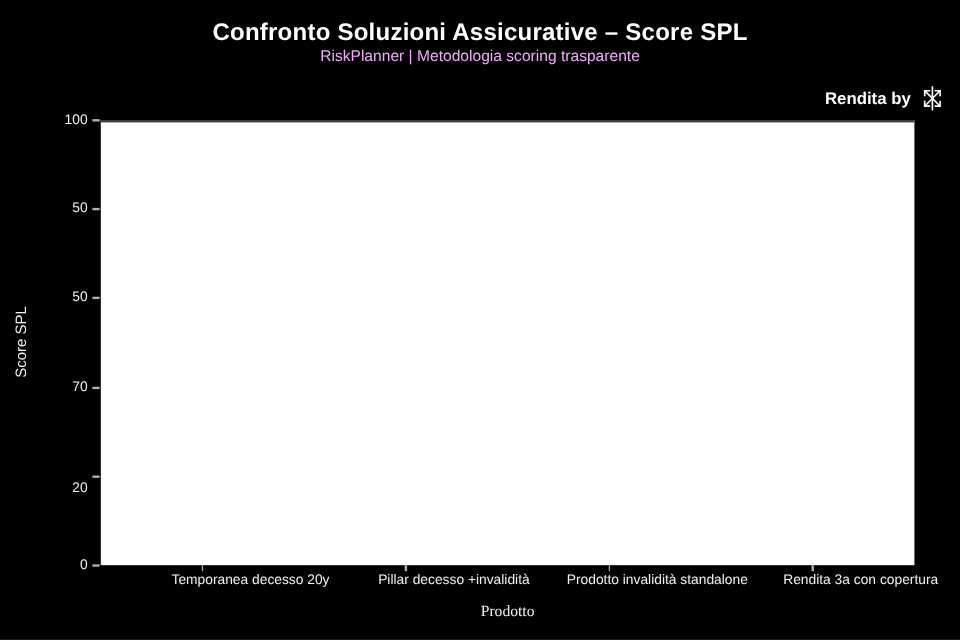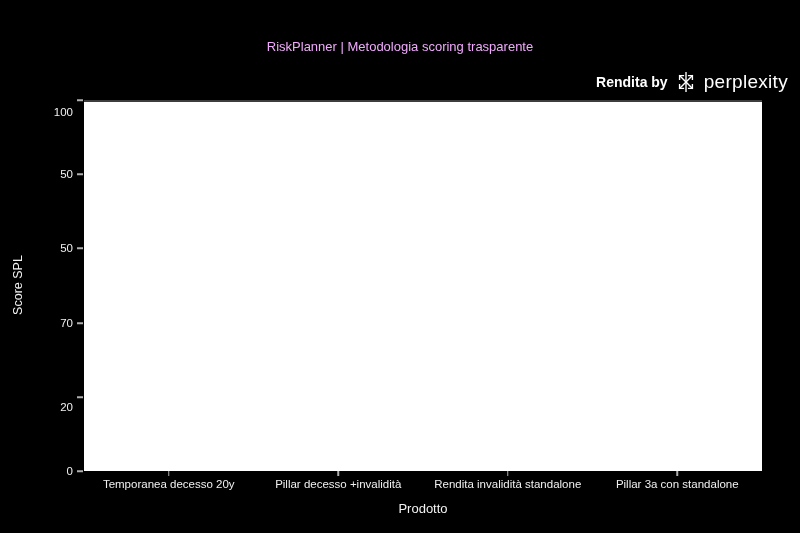--- a/index.html
+++ b/index.html
@@ -88,73 +88,75 @@
     background: #b0b0b0;
     transform: translateX(-50%);
   }
   .xtick-label {
     position: absolute;
     top: 478px;
     transform: translateX(-50%);
     font-size: 11.5px;
     color: #f0f0f0;
     white-space: nowrap;
+    margin-left: 40px;
   }
   .x-axis-title {
     position: absolute;
     top: 501px; left: 423px;
     transform: translateX(-50%);
     font-size: 13px;
     color: #f2f2f2;
+    font-family: Liberation Serif, serif;
   }
 </style>
 </head>
 <body>
 
 <div class="figure">
 
+  <div class="chart-title">Confronto Soluzioni Assicurative – Score SPL</div>
   <div class="chart-subtitle">RiskPlanner | Metodologia scoring trasparente</div>
 
   <div class="powered">
     <span class="powered-by">Rendita by</span>
     <span class="plx-icon">
       <svg width="22" height="22" viewBox="0 0 24 24" fill="none" stroke="#ffffff" stroke-width="1.5" stroke-linecap="square" stroke-linejoin="miter">
         <path d="M12 1.8 V22.2"></path>
         <path d="M5.2 5.2 L18.8 18.8"></path>
         <path d="M18.8 5.2 L5.2 18.8"></path>
         <path d="M5 9.2 V5 H9.2"></path>
         <path d="M14.8 5 H19 V9.2"></path>
         <path d="M19 14.8 V19 H14.8"></path>
         <path d="M9.2 19 H5 V14.8"></path>
       </svg>
     </span>
-    <span class="plx-word">perplexity</span>
   </div>
 
   <div class="plot-area"></div>
 
   <div class="y-axis-title">Score SPL</div>
 
-  <span class="ytick-label" style="top:112px">100</span>
+  <span class="ytick-label" style="top:100px">100</span>
   <span class="ytick-mark" style="top:100px"></span>
   <span class="ytick-label" style="top:174px">50</span>
   <span class="ytick-mark" style="top:174px"></span>
   <span class="ytick-label" style="top:248px">50</span>
   <span class="ytick-mark" style="top:248px"></span>
   <span class="ytick-label" style="top:323px">70</span>
   <span class="ytick-mark" style="top:323px"></span>
   <span class="ytick-label" style="top:407px">20</span>
   <span class="ytick-mark" style="top:397px"></span>
   <span class="ytick-label" style="top:471px">0</span>
   <span class="ytick-mark" style="top:471px"></span>
 
   <span class="xtick-mark" style="left:168.75px"></span>
   <span class="xtick-label" style="left:168.75px">Temporanea decesso 20y</span>
   <span class="xtick-mark" style="left:338.25px"></span>
   <span class="xtick-label" style="left:338.25px">Pillar decesso +invalidità</span>
   <span class="xtick-mark" style="left:507.75px"></span>
-  <span class="xtick-label" style="left:507.75px">Rendita invalidità standalone</span>
+  <span class="xtick-label" style="left:507.75px">Prodotto invalidità standalone</span>
   <span class="xtick-mark" style="left:677.25px"></span>
-  <span class="xtick-label" style="left:677.25px">Pillar 3a con standalone</span>
+  <span class="xtick-label" style="left:677.25px">Rendita 3a con copertura</span>
 
   <div class="x-axis-title">Prodotto</div>
 
 </div>
 
 </body></html>

